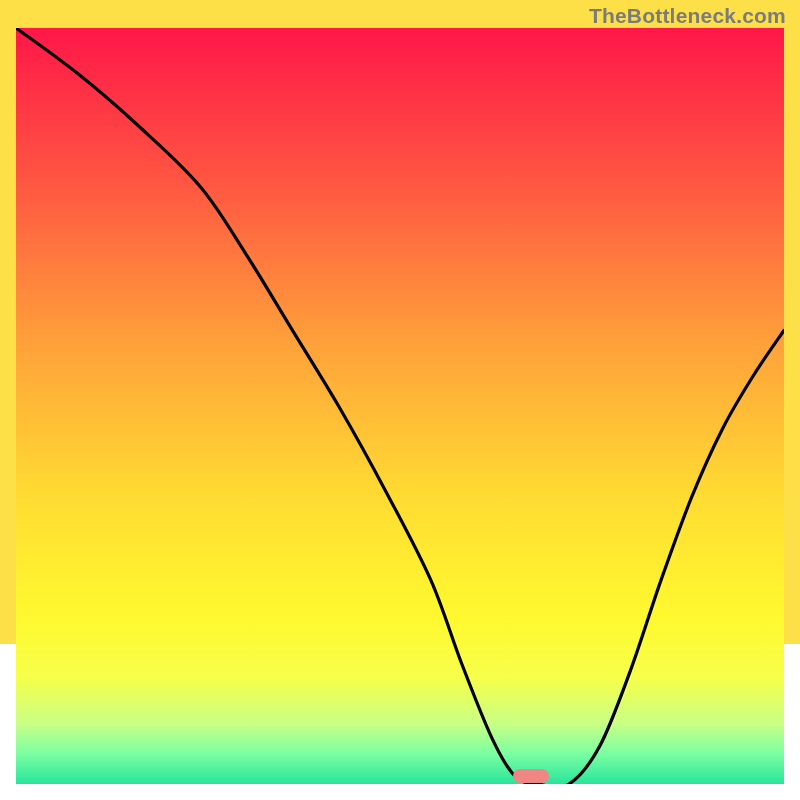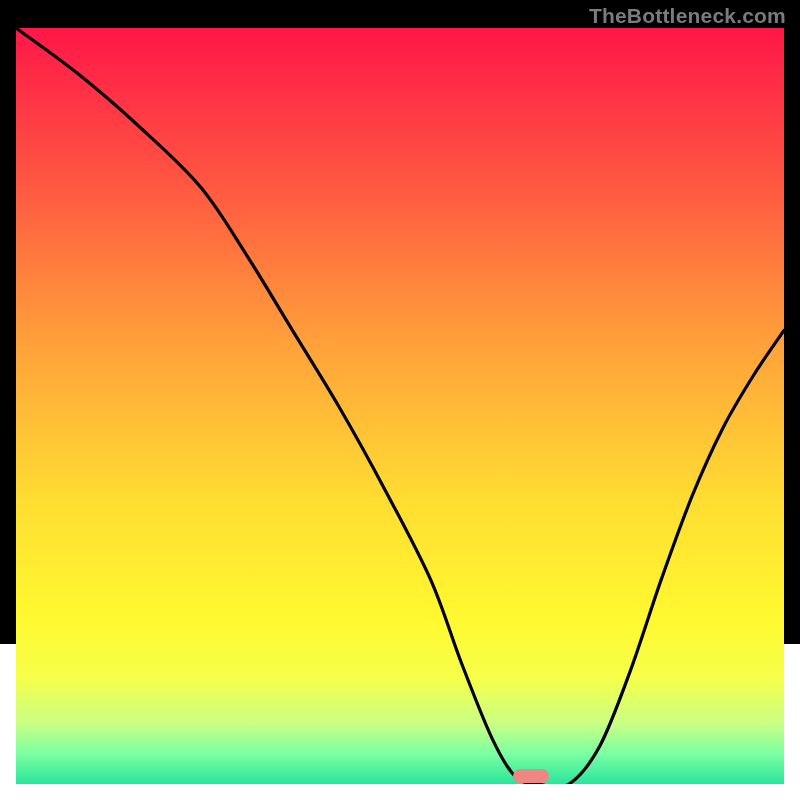--- a/index.html
+++ b/index.html
@@ -1,21 +1,21 @@
 <!DOCTYPE html>
 <html><head>
 <meta charset="utf-8">
 <style>
   * { margin: 0; padding: 0; box-sizing: border-box; }
   html, body { width: 800px; height: 800px; overflow: hidden; background: #fff; }
   .frame {
     position: relative;
     width: 800px;
     height: 644px;
-    background: #000000;
+    background: #fde047;
   }
   .plot-area {
     position: absolute;
     left: 16px;
     top: 28px;
     width: 768px;
     height: 756px;
   }
   .gradient-bg {
     position: absolute;

